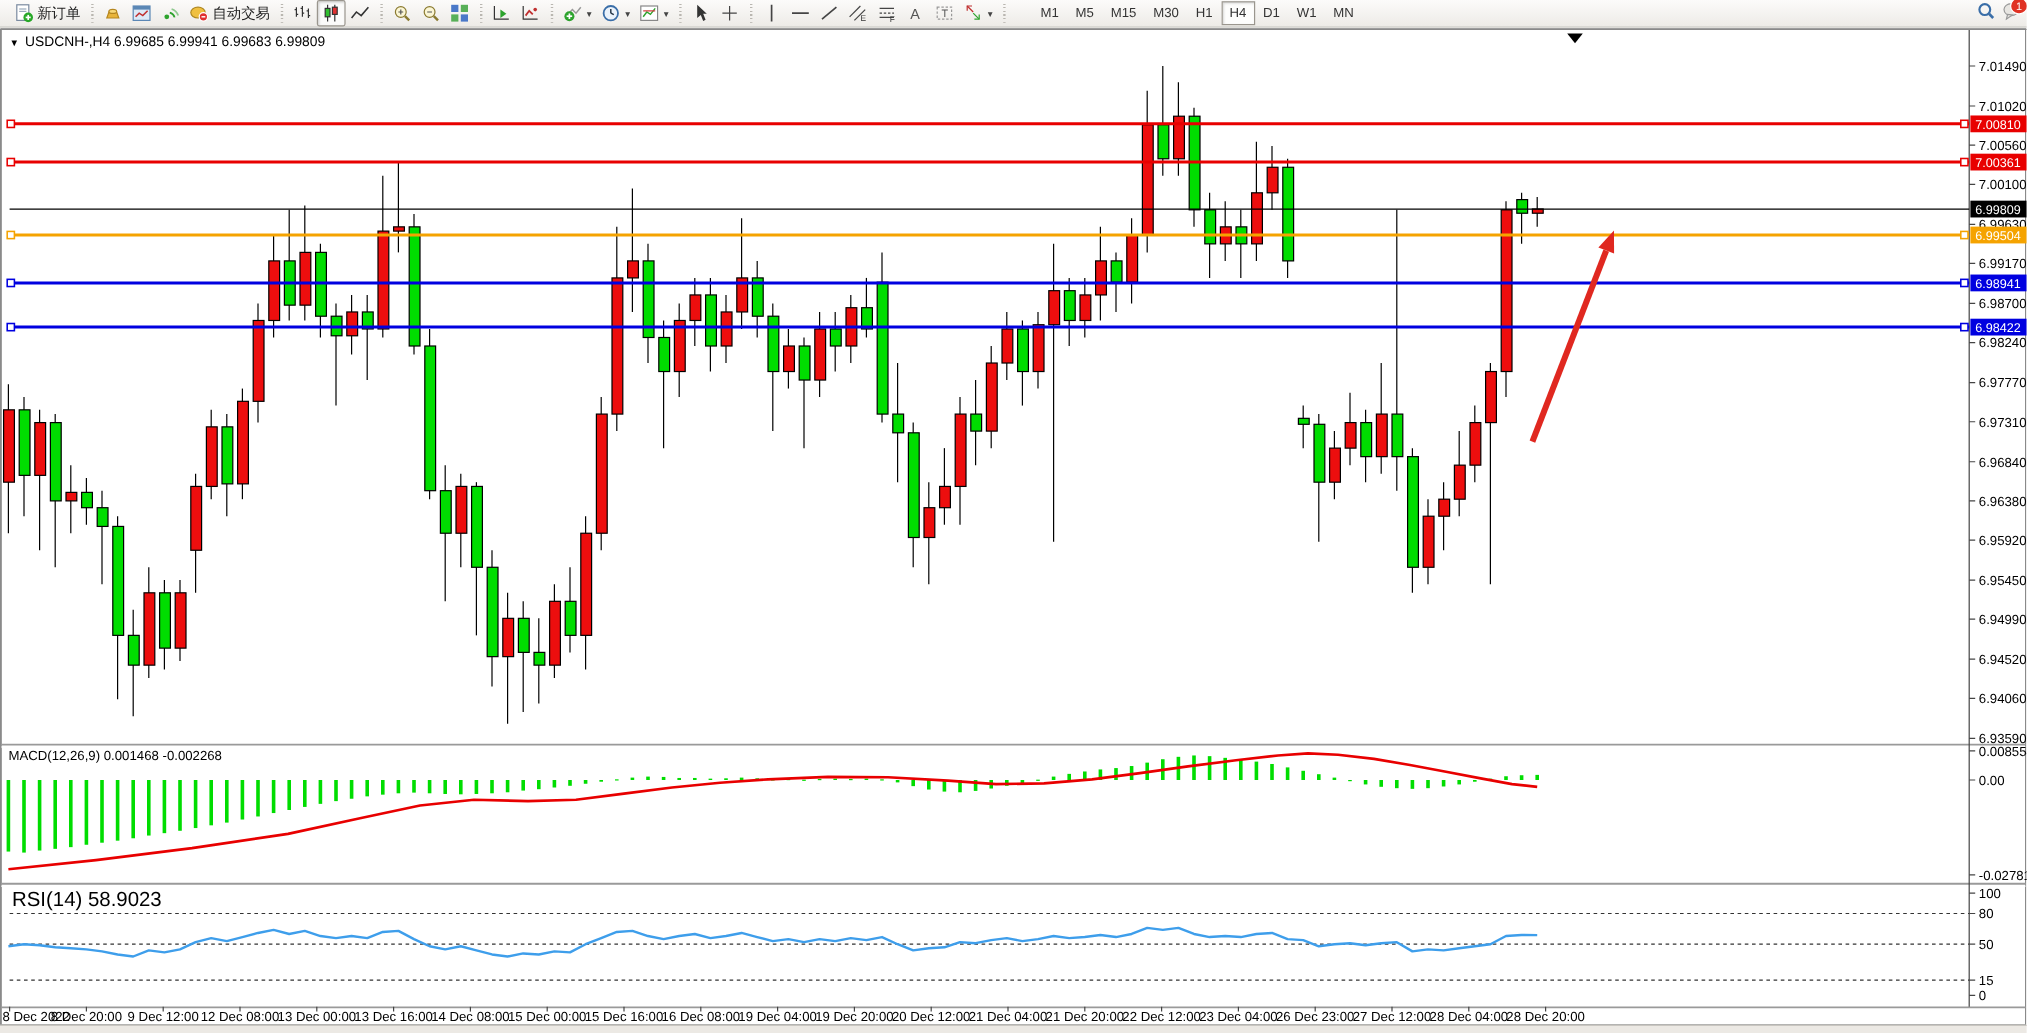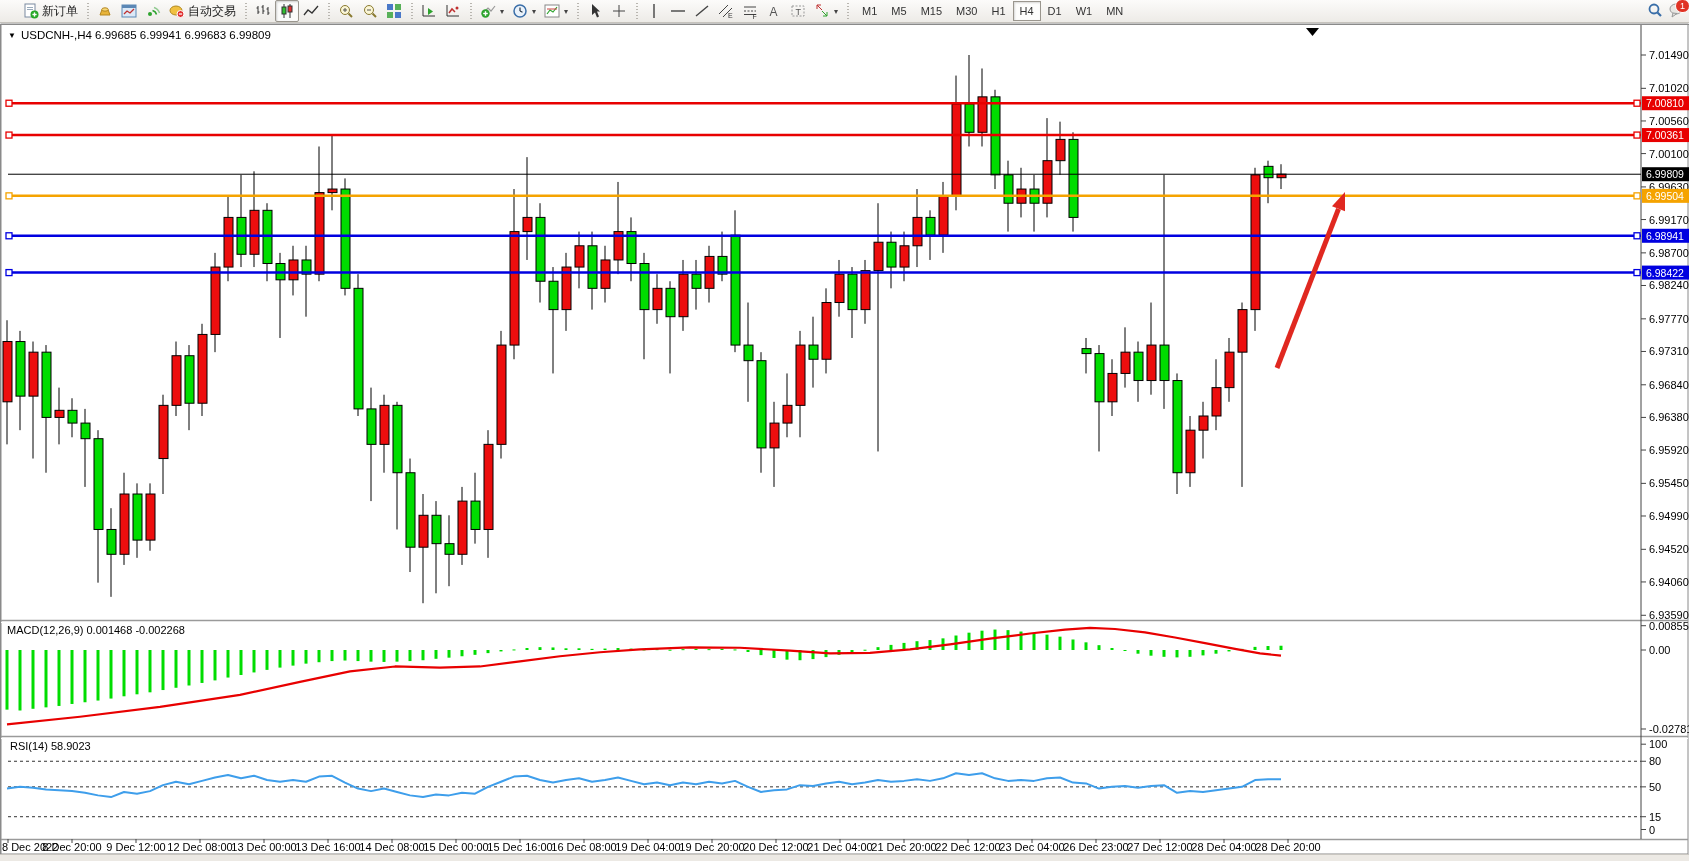--- a/index.html
+++ b/index.html
@@ -1,32 +1,32 @@
 <!DOCTYPE html>
 <html><head>
 <meta charset="utf-8">
 <style>
   html,body{margin:0;padding:0}
   body{width:1689px;height:861px;position:relative;font-family:"Liberation Sans",sans-serif;background:#fff;overflow:hidden}
-  #toolbar{position:absolute;left:0;top:0;width:1689px;height:23px;background:linear-gradient(#fcfbfa,#edebe7);border-bottom:1px solid #c6c3bd;display:flex;align-items:center;padding-left:19px;box-sizing:border-box;z-index:6}
+  #toolbar{position:absolute;left:0;top:0;width:1689px;height:23px;background:linear-gradient(#fcfbfa,#edebe7);border-bottom:1px solid #c6c3bd;display:flex;align-items:center;padding-left:8px;box-sizing:border-box;z-index:6}
   .tbtn{height:20px;display:flex;align-items:center;gap:3px;padding:0 3px;border:1px solid transparent;border-radius:2px;font-size:12px;color:#222;cursor:default;white-space:nowrap}
   .tbtn.pressed{background:#fbfbfa;border:1px solid #9a968e;box-shadow:inset 1px 1px 2px rgba(0,0,0,.18)}
   .tbtn svg{display:block}
   .dd{font-size:8px;color:#444;margin-left:1px}
   .tsep{width:5px;height:16px;margin:0 3px;background:repeating-linear-gradient(to bottom,#b9b6b0 0 1px,transparent 1px 3px);background-size:2px 100%;background-repeat:repeat-y;background-position:center}
   .tf{font-size:11px;padding:3px 6px;color:#333;border:1px solid transparent}
   .tf.active{background:#fdfdfc;border:1px solid #9a968e;box-shadow:inset 1px 1px 2px rgba(0,0,0,.15)}
-  #tf-wrap{display:flex;margin-left:2px}
+  #tf-wrap{display:flex;margin-left:18px}
   #tb-right{position:absolute;right:4px;top:0;height:23px;display:flex;align-items:center;gap:6px}
   .badge{position:absolute;top:-3px;right:-5px;background:#e03224;color:#fff;font-size:9px;border-radius:7px;padding:0 4px;line-height:12px;border:1px solid #fff}
   #chart-window{position:absolute;left:0;top:24px;width:1689px;height:837px;background:#fff;border-left:1px solid #8a8a8a;border-top:1px solid #8a8a8a;box-sizing:border-box}
   #chart-svg{position:absolute;left:0;top:0;z-index:1}
   #symbol-title{position:absolute;left:8px;top:29px;font-size:11.5px;color:#000;z-index:3;display:flex;align-items:center;gap:5px}
   #macd-label{position:absolute;left:7px;top:624px;font-size:11px;color:#000;z-index:3}
-  #rsi-label{position:absolute;left:10px;top:740px;font-size:11px;color:#000;z-index:3}
+  #rsi-label{position:absolute;left:10px;top:740px;font-size:17px;color:#000;z-index:3}
   .tri{font-size:8px;color:#000}
   #bottom-strip{position:absolute;left:0;top:854px;width:1689px;height:7px;background:#ece9e4;border-top:1px solid #c9c6c0;z-index:2}
 </style>
 </head>
 <body>
 
 <div id="toolbar">
     <div class="tbtn">
       <span>
         <svg width="16" height="16" viewBox="0 0 16 16">

